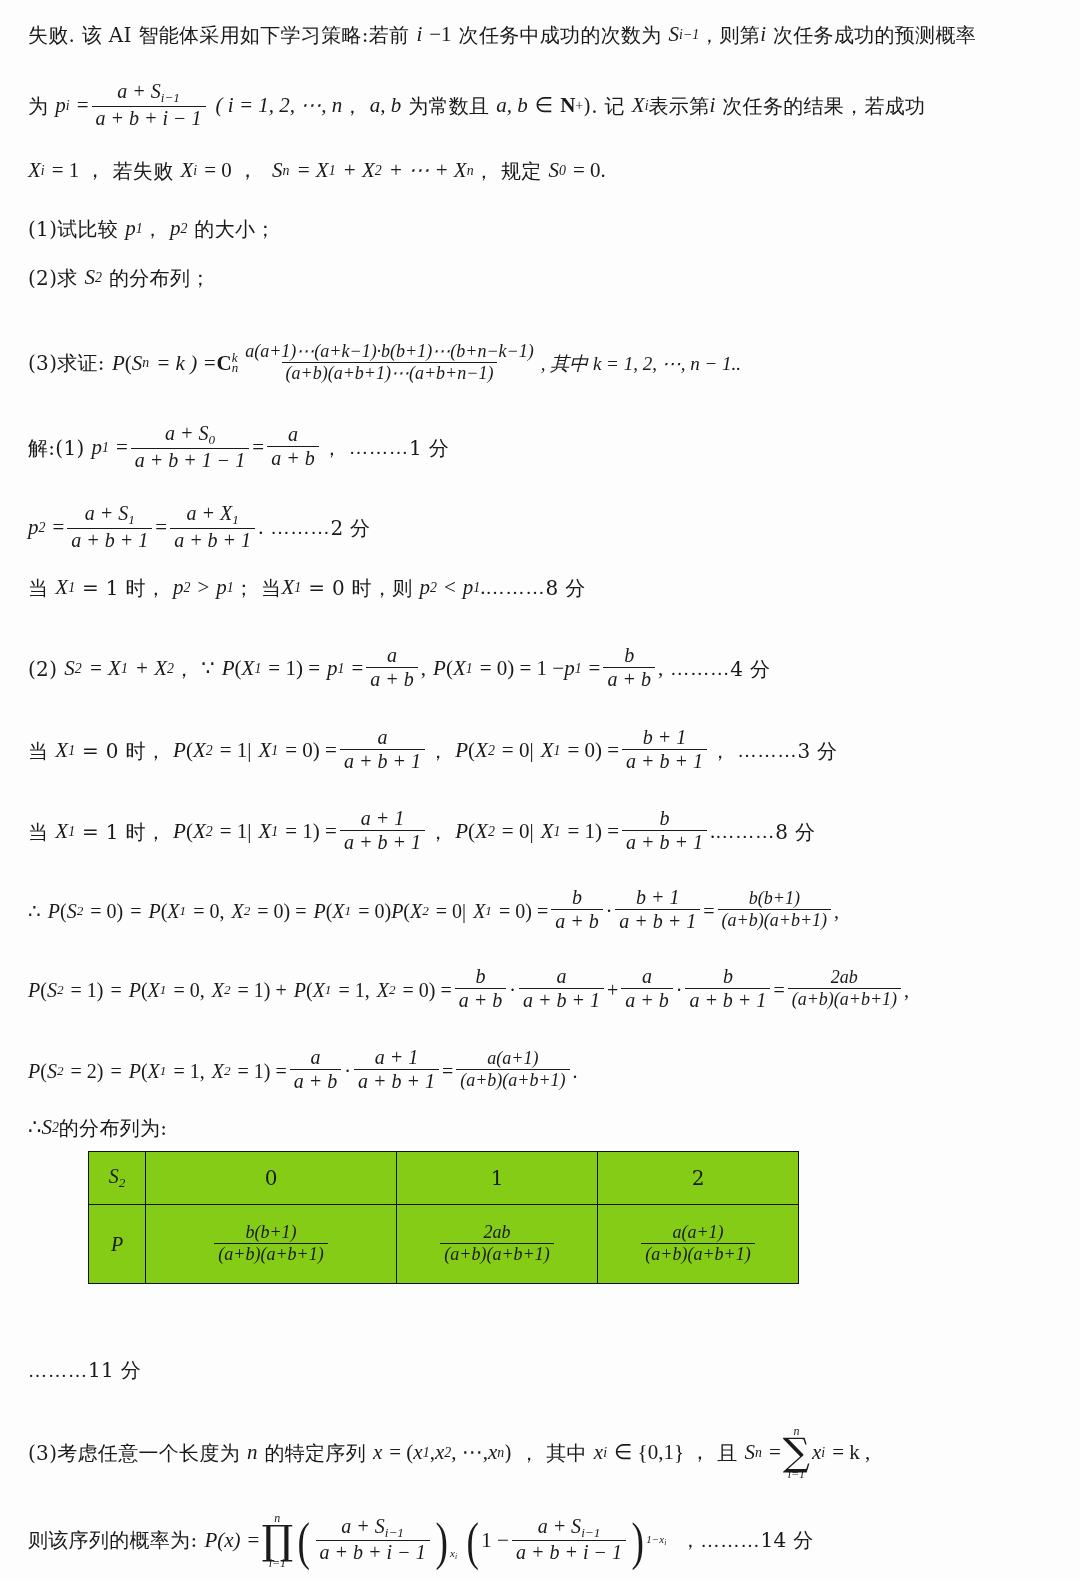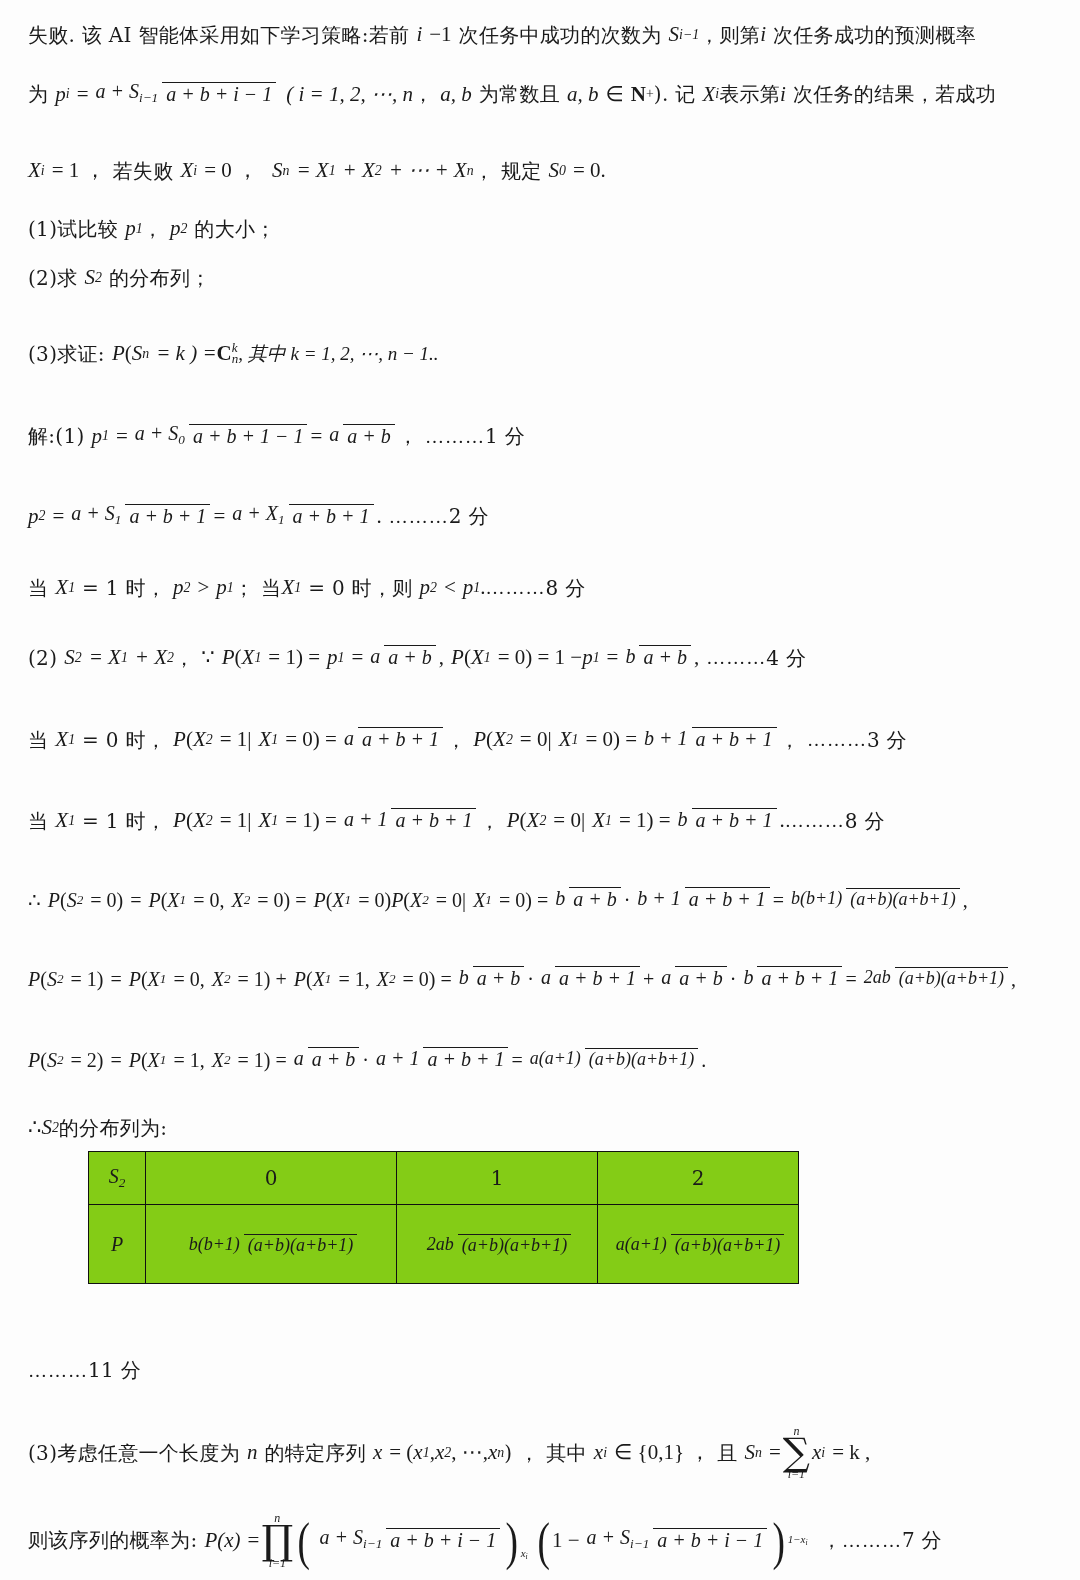--- a/index.html
+++ b/index.html
@@ -29,21 +29,21 @@
   .mup { font-style:normal; font-weight:bold; font-family:"Liberation Serif", serif; }
   sub { font-size:.66em; vertical-align:-0.28em; font-style:italic; }
   sup { font-size:.66em; vertical-align:0.55em; font-style:italic; }
   sub.up, sup.up { font-style:normal; }
   .sp { display:inline-block; width:7px; }
   .sp2 { display:inline-block; width:14px; }
 
   
   .frac {
     display:inline-flex;
-    flex-direction:row;
+    flex-direction:column;
     align-items:center;
     justify-content:center;
     vertical-align:middle;
     margin:0 3px;
     position:relative;
     top:-1px;
   }
   .frac .num { padding:0 4px 1px 4px; font-size:20px; line-height:1.05; }
   .frac .den { padding:1px 4px 0 4px; font-size:20px; line-height:1.05; border-top:1.4px solid #1a1a1a; }
   .frac.sm .num, .frac.sm .den { font-size:18px; }
@@ -210,20 +210,24 @@
       <span class="paren">(</span>
     <span class="mi">S</span>
       <sub>n</sub>
     <span class="sp"></span>
       <span class="mi">= k ) =</span>
     <span class="mup">C</span>
       <span style="display:inline-flex;flex-direction:column;line-height:.8;font-size:13px;">
         <span class="mi">k</span>
         <span class="mi">n</span>
       </span>
+    <span class="frac sm">
+      <span class="num mi">a(a+1)⋯(a+k−1)·b(b+1)⋯(b+n−k−1)</span>
+      <span class="den mi">(a+b)(a+b+1)⋯(a+b+n−1)</span>
+    </span>
     <span class="mi" style="font-size:19px;">, 其中 k = 1, 2, ⋯, n − 1..</span>
   </div>
 
   <div class="line" style="top:424px;">
     <span class="cn">解:</span>
     <span class="cn">(1)</span>
       <span class="sp"></span>
     <span class="mi">p</span>
       <sub>1</sub>
     <span class="sp"></span>
@@ -715,16 +719,16 @@
     <span class="mn">1 −</span>
     <span class="frac">
       <span class="num mi"><span>a + S</span><sub>i−1</sub></span>
       <span class="den mi">a + b + i − 1</span>
     </span>
     <span class="tparen">)</span>
       <sup style="font-size:11px;"><span>1−x</span><span style="font-size:.7em;vertical-align:-.3em;">i</span></sup>
     <span class="sp2"></span>
     <span class="cn">，</span>
     <span class="dots">………</span>
-    <span class="cn">7 分</span>
+    <span class="cn">14 分</span>
   </div>
 
 </div>
 
 </body></html>

